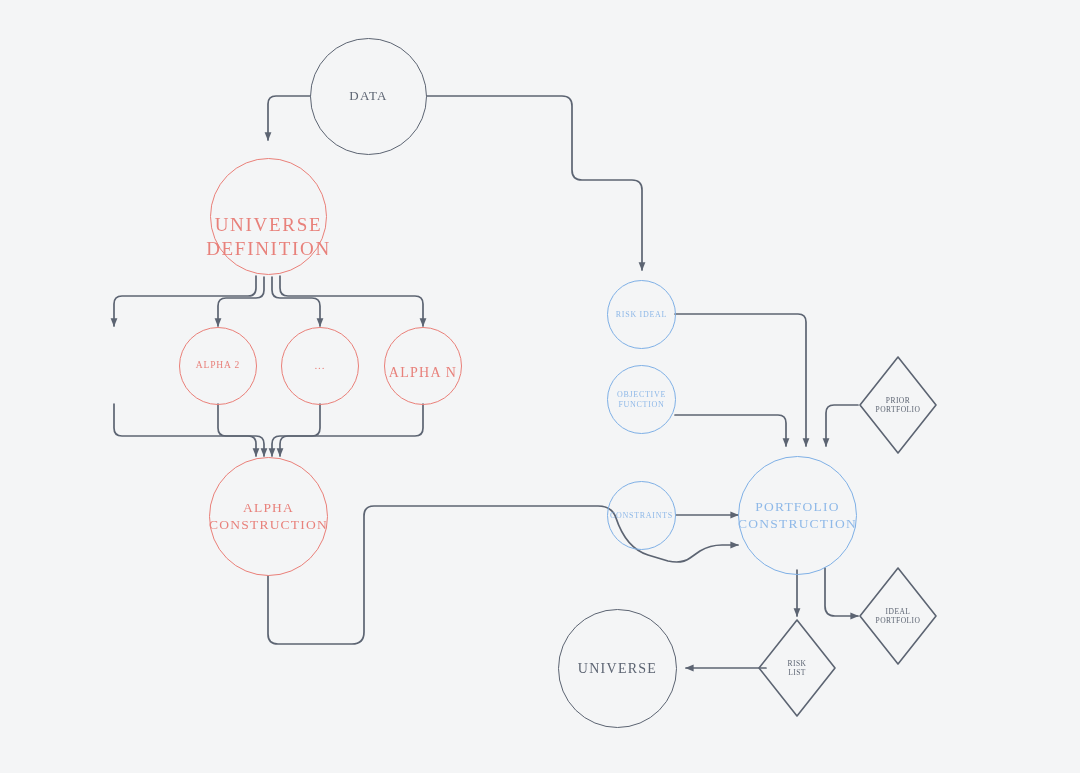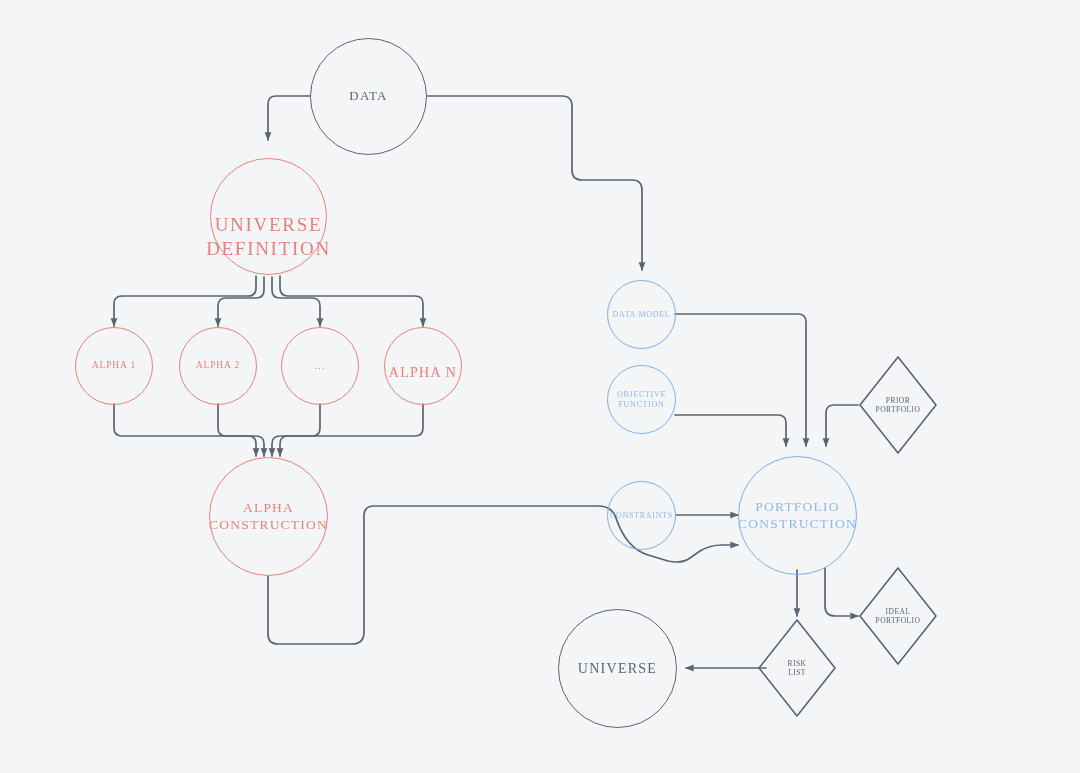--- a/index.html
+++ b/index.html
@@ -117,43 +117,40 @@
 
   <div class="node circle c-gray" style="left:310px; top:38px; width:117px; height:117px;">
     <span class="lbl t-gray" style="font-size:13px;">DATA</span>
   </div>
 
   <div class="node circle c-red" style="left:210px; top:158px; width:117px; height:117px;">
     <span class="lbl t-red" style="font-size:19px;margin-top:41px;">UNIVERSE
 DEFINITION</span>
   </div>
 
-  <div class="node circle c-red" style="left:75px; top:327px; width:78px; height:78px;">
-    <span class="lbl t-red" style="font-size:9.5px;">ALPHA 1</span>
-  </div>
 
   <div class="node circle c-red" style="left:179px; top:327px; width:78px; height:78px;">
     <span class="lbl t-red" style="font-size:9.5px;">ALPHA 2</span>
   </div>
 
   <div class="node circle c-red" style="left:281px; top:327px; width:78px; height:78px;">
     <span class="lbl t-red" style="font-size:11px;">...</span>
   </div>
 
   <div class="node circle c-red" style="left:384px; top:327px; width:78px; height:78px;">
     <span class="lbl t-red" style="font-size:14px;margin-top:14px;">ALPHA N</span>
   </div>
 
   <div class="node circle c-red" style="left:209px; top:457px; width:119px; height:119px;">
     <span class="lbl t-red" style="font-size:13.5px;">ALPHA
 CONSTRUCTION</span>
   </div>
 
   <div class="node circle c-blue" style="left:607px; top:280px; width:69px; height:69px;">
-    <span class="lbl t-blue" style="font-size:8px;">DATA MODEL</span>
+    <span class="lbl t-blue" style="font-size:8px;">RISK IDEAL</span>
   </div>
 
   <div class="node circle c-blue" style="left:607px; top:365px; width:69px; height:69px;">
     <span class="lbl t-blue" style="font-size:8px;">OBJECTIVE
 FUNCTION</span>
   </div>
 
   <div class="node circle c-blue" style="left:607px; top:481px; width:69px; height:69px;text-align:right;">
     <span class="lbl t-blue" style="font-size:8px;">CONSTRAINTS</span>
   </div>

